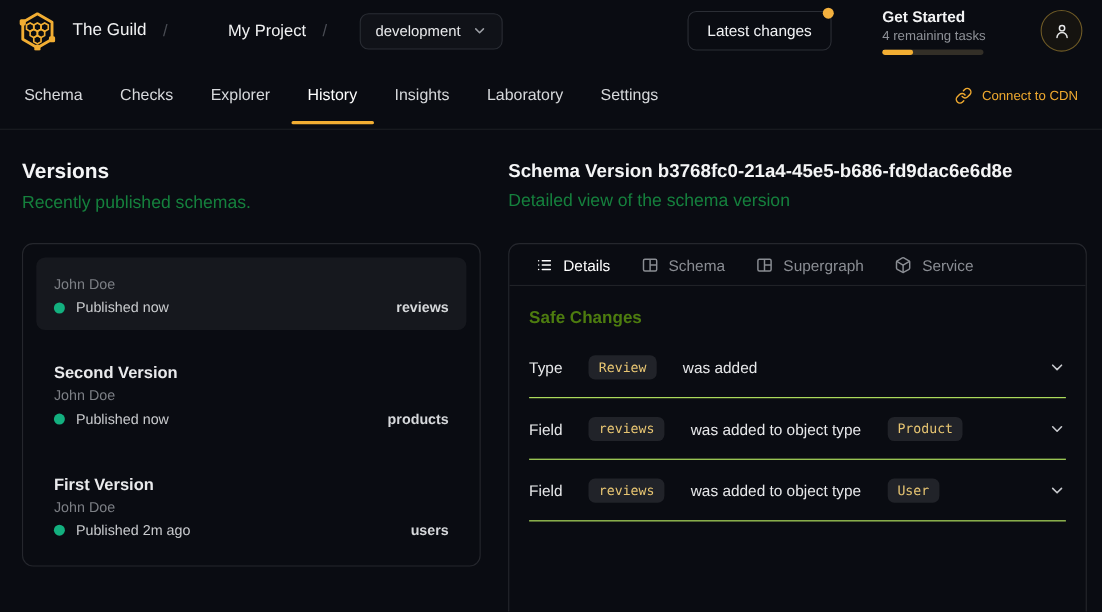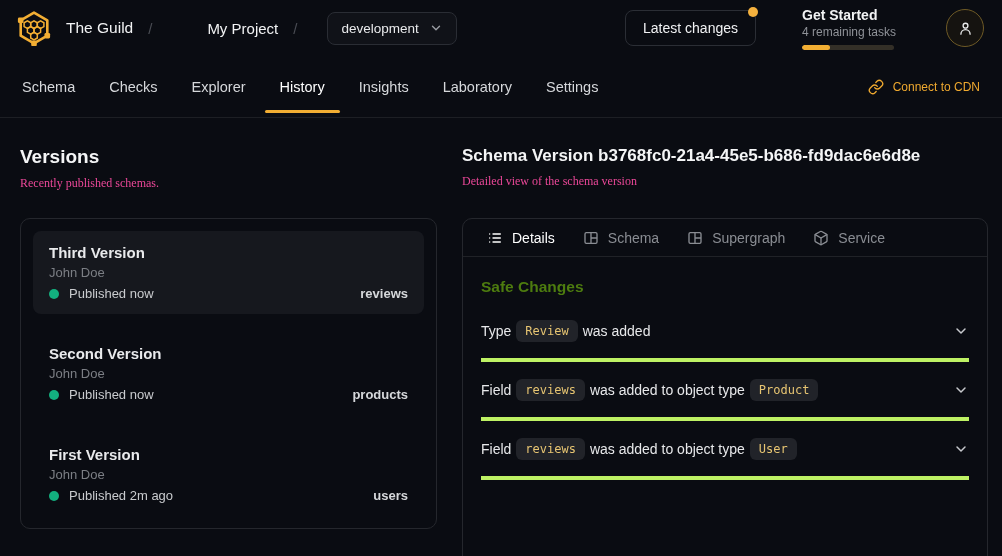--- a/index.html
+++ b/index.html
@@ -70,21 +70,21 @@
     color:#efa92f; font-size:12px; cursor:pointer;
   }
 
   
   .main {
     display:grid; grid-template-columns:417px 1fr; column-gap:25px;
     padding:28px 14px 0 20px; height:438px;
   }
   .col-title { font-size:19px; font-weight:700; color:#f4f5f6; }
   .col-title.right { font-size:17px; }
-  .col-sub { margin-top:8px; font-size:12px; color:#ec4899;font-family:Liberation Serif, serif; }
+  .col-sub { margin-top:8px; font-size:16px; color:#15803d; }
 
   
   .versions-box {
     margin-top:27px; border:1px solid #25272d; border-radius:10px;
     padding:12px; display:flex; flex-direction:column; gap:18px;
   }
   .version-item { border-radius:8px; padding:13px 16px; cursor:pointer; }
   .version-item.selected { background:#16181e; }
   .v-title { font-size:15px; font-weight:600; color:#e9eaec; }
   .v-author { margin-top:4px; font-size:13px; color:#7c7f85; }
@@ -103,22 +103,22 @@
     padding:0 24px; border-bottom:1px solid #202227;
   }
   .d-tab { display:flex; align-items:center; gap:9px; font-size:14px;
     color:#8a8d93; cursor:pointer; }
   .d-tab.active { color:#ffffff; }
   .d-tab .t-icon { color:inherit; }
   .panel-body { padding:0 18px; }
   .section-title { margin-top:21px; font-size:15.5px; font-weight:700; color:#4d7c0f; }
   .changes { margin-top:7px; }
   .change-row {
-    display:flex; align-items:center; gap:5px; padding:17px 0 16px 0;
-    border-bottom:4px solid #bef264; font-size:14px; color:#e7e8ea;
+    display:flex; align-items:center; gap:24px; padding:17px 0 16px 0;
+    border-bottom:1px solid #bef264; font-size:14px; color:#e7e8ea;
     cursor:pointer;
   }
   .badge {
     background:#212329; border-radius:6px; padding:4px 9px;
     font-family:"DejaVu Sans Mono", monospace; font-size:12px; color:#e7c572;
   }
   .row-chevron { margin-left:auto; color:#c7c9cd; }
 </style>
 </head>
 <body>
@@ -215,21 +215,20 @@
   </div>
 </nav>
 
 <main class="main">
 
   <section>
     <h2 class="col-title">Versions</h2>
     <div class="col-sub">Recently published schemas.</div>
     <div class="versions-box">
         <div class="version-item selected">
-    <div class="v-title">Third Version</div>
     <div class="v-author">John Doe</div>
     <div class="v-row">
       <span class="v-dot"></span>
       <span class="v-status">Published now</span>
       <span class="v-service">reviews</span>
     </div>
   </div>
         <div class="version-item">
     <div class="v-title">Second Version</div>
     <div class="v-author">John Doe</div>

